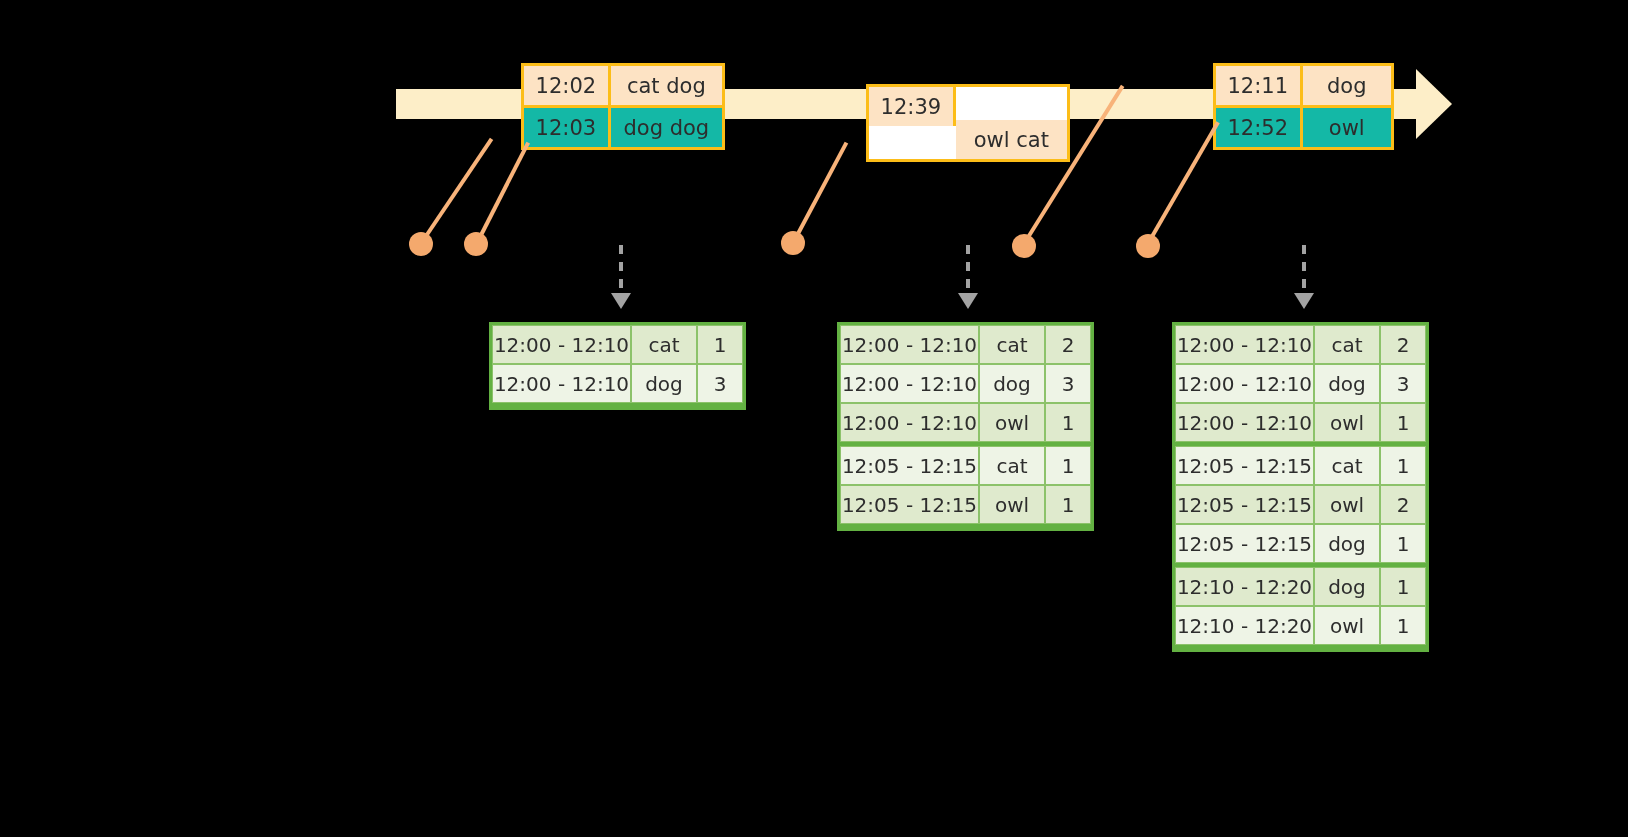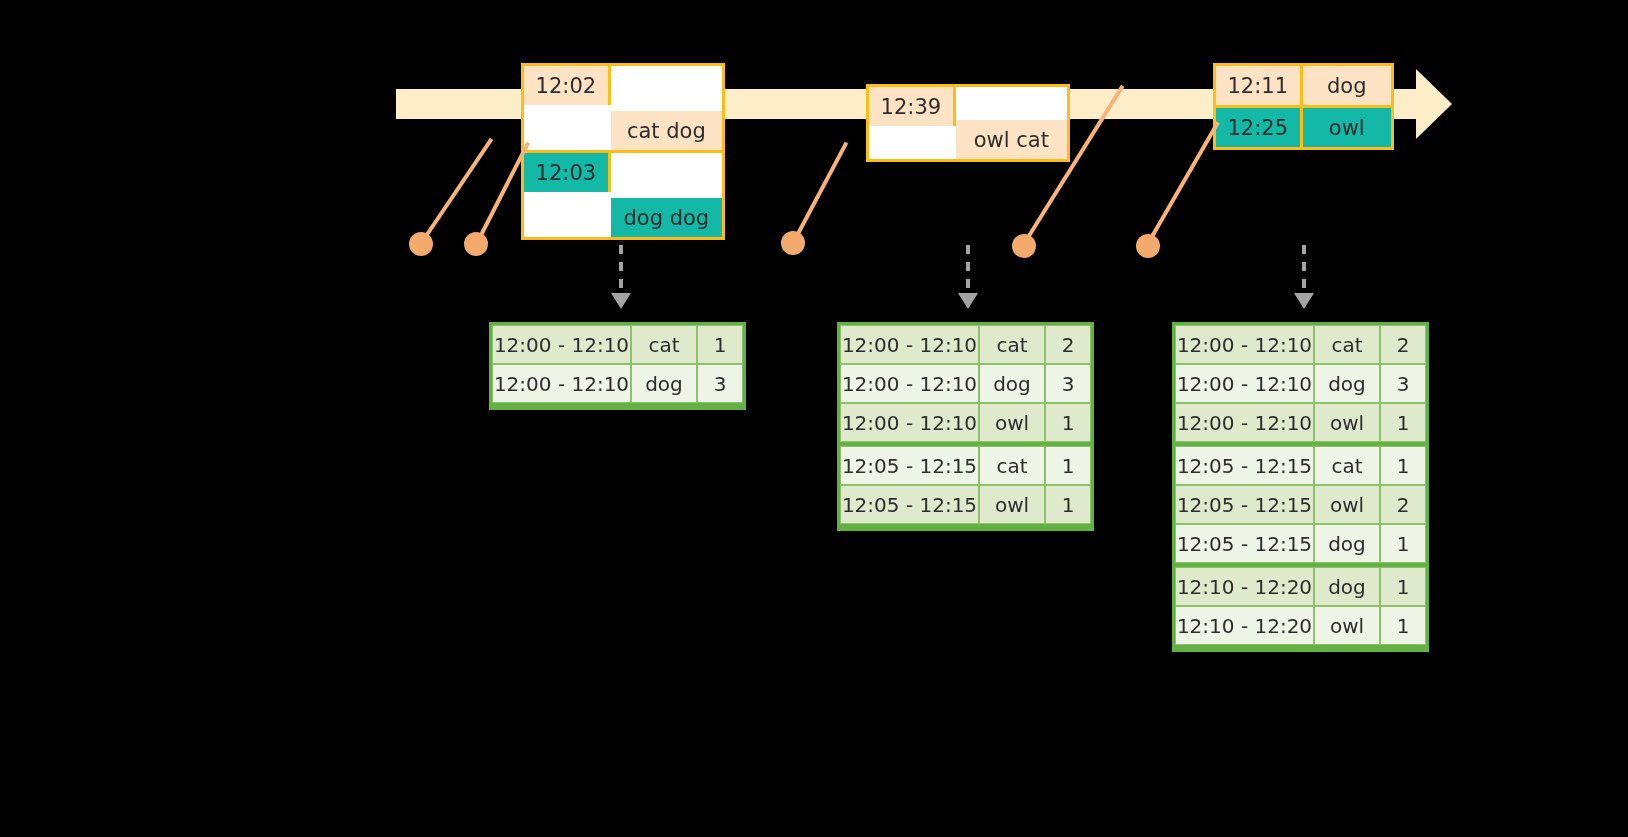--- a/index.html
+++ b/index.html
@@ -69,21 +69,21 @@
     width: 88px;
     border-right: 3px solid #fcbd18;
   }
   .ev-words {
     flex: 1 1 auto;
   }
   .tone-a .event-cell { background: #fde3c4; }
   .tone-b .event-cell { background: #14b8a6; }
 
   #event-box-1 { left: 521px; top: 63px; width: 204px; }
-  #event-box-1 .ev-words { width: 113px; margin-top: 45px; }
+  #event-box-1 .ev-words { width: 113px; }
   #event-box-2 { left: 866px; top: 84px; width: 204px; }
   #event-box-2 .ev-words { width: 113px; margin-top: 33px; }
   #event-box-3 { left: 1213px; top: 63px; width: 181px; }
   #event-box-3 .ev-words { width: 90px; }
 
   
   .connector-line {
     position: absolute;
     background: #f8b37a;
     transform-origin: 0 50%;
@@ -181,21 +181,21 @@
       <div class="event-cell ev-words">owl cat</div>
     </div>
   </div>
 
   <div class="event-box" id="event-box-3">
     <div class="event-row tone-a">
       <div class="event-cell ev-time">12:11</div>
       <div class="event-cell ev-words">dog</div>
     </div>
     <div class="event-row tone-b">
-      <div class="event-cell ev-time">12:25</div>
+      <div class="event-cell ev-time">12:52</div>
       <div class="event-cell ev-words">owl</div>
     </div>
   </div>
 
   <div class="connector-line" style="left:420px; top:243px; width:128px; transform: rotate(-56deg);"></div>
   <div class="connector-line" style="left:476px; top:243px; width:115px; transform: rotate(-63deg);"></div>
   <div class="connector-line" style="left:792px; top:243px; width:116px; transform: rotate(-62deg);"></div>
   <div class="connector-line" style="left:1022px; top:245px; width:190px; transform: rotate(-58deg);"></div>
   <div class="connector-line" style="left:1146px; top:245px; width:144px; transform: rotate(-60deg);"></div>
 

